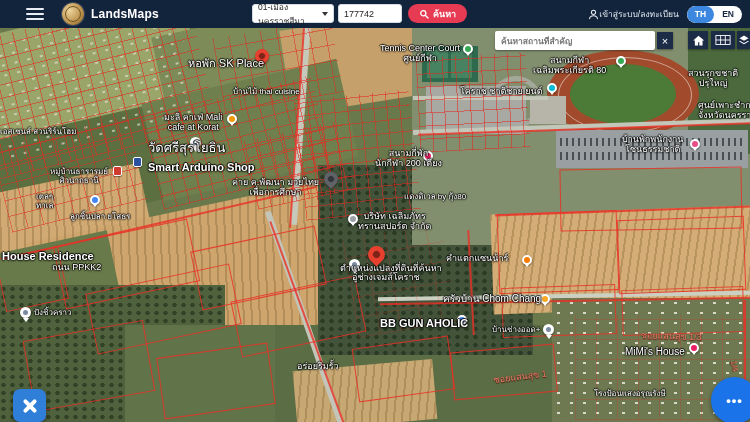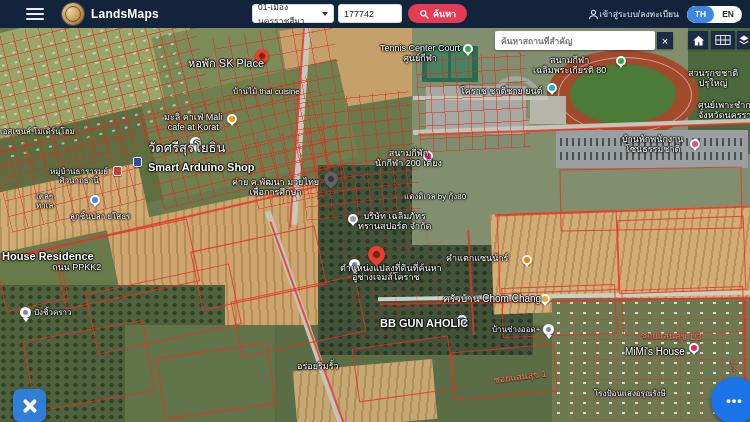--- a/index.html
+++ b/index.html
@@ -164,21 +164,21 @@
           <div>หอพัก SK Place</div>
         </div>
         <div class="lbl" style="left: 233px; top: 88px; font-size: 8px;">
           <div>บ้านไม้ thai cuisine</div>
         </div>
         <div class="lbl" style="left: 164px; top: 112px; font-size: 9px; text-align: center;">
           <div>มะลิ คาเฟ่ Mali</div>
           <div>cafe at Korat</div>
         </div>
         <div class="lbl" style="left: 0px; top: 128px; font-size: 8px;">
-          <div>เอสเซนส์ โมเดิร์นโฮม</div>
+          <div>เอสเซนส์ สวนริร์นโฮม</div>
         </div>
         <div class="lbl" style="left: 148px; top: 141px; font-size: 13px;">
           <div>วัดศรีสุรโยธิน</div>
         </div>
         <div class="lbl b" style="left: 148px; top: 161px; font-size: 11px;">
           <div>Smart Arduino Shop</div>
         </div>
         <div class="lbl" style="left: 50px; top: 168px; font-size: 8px; text-align: center;">
           <div>หมู่บ้านธารารมย์</div>
           <div>ศิวนาถธานี</div>

